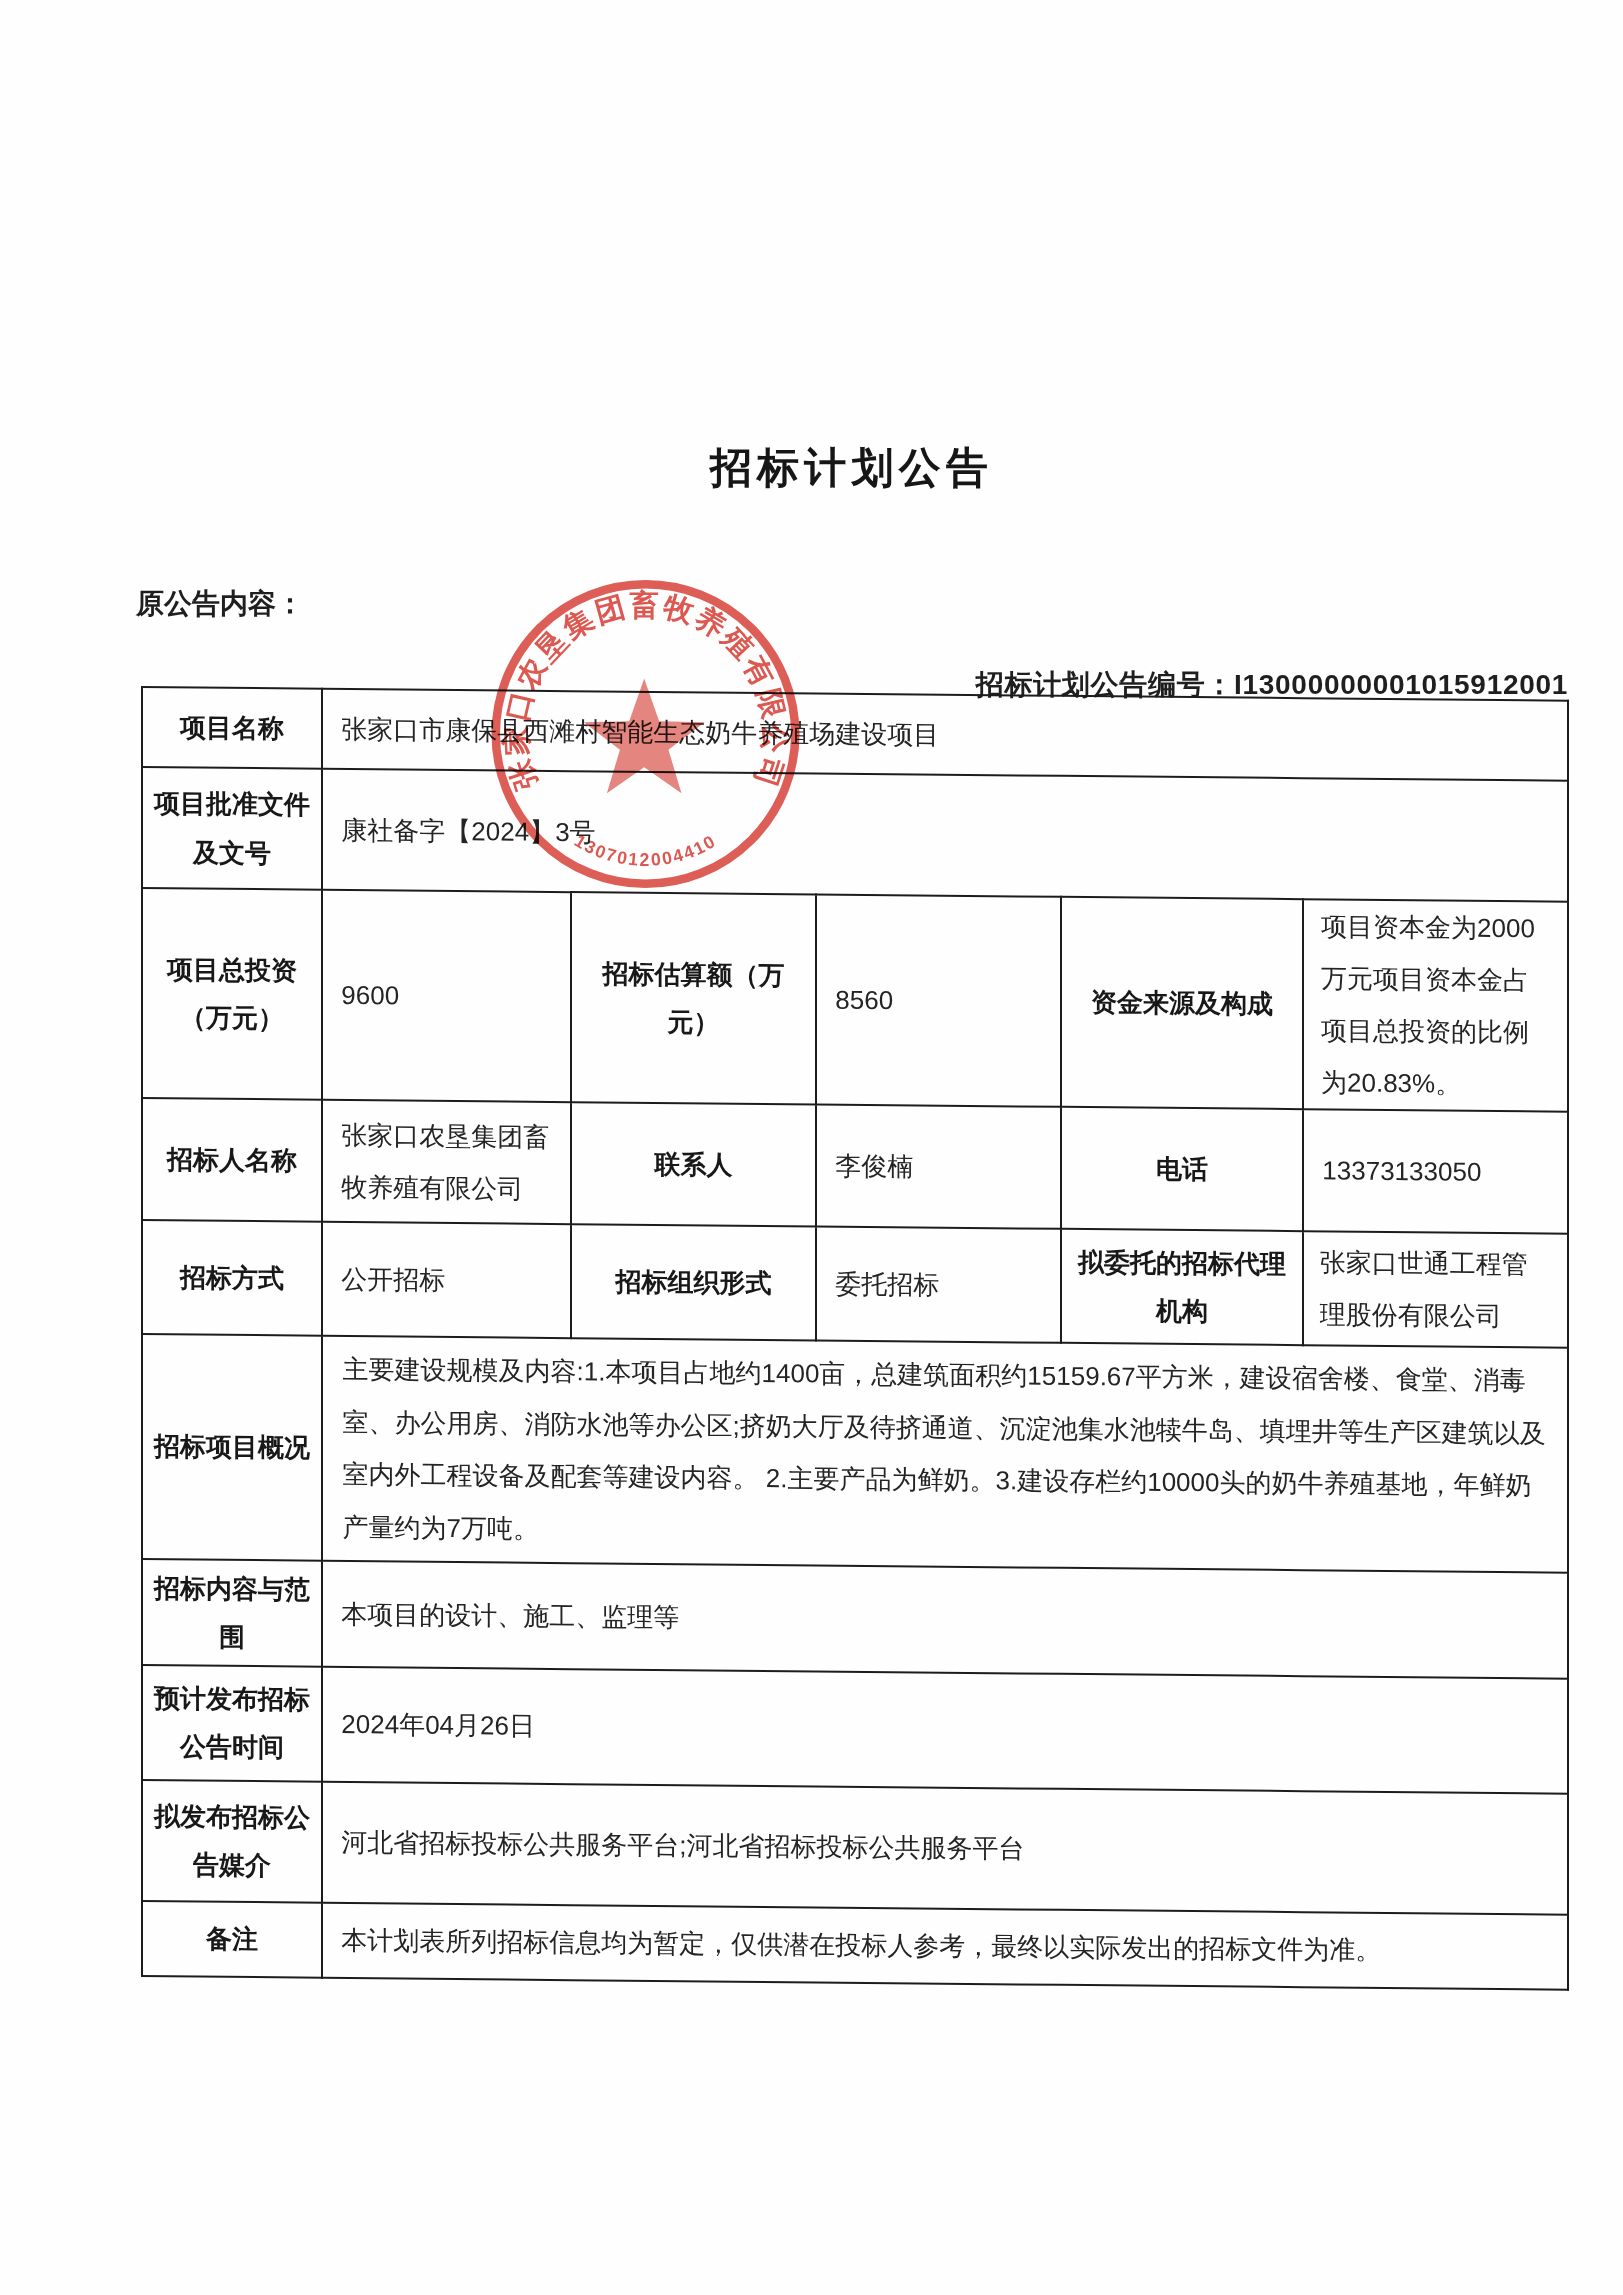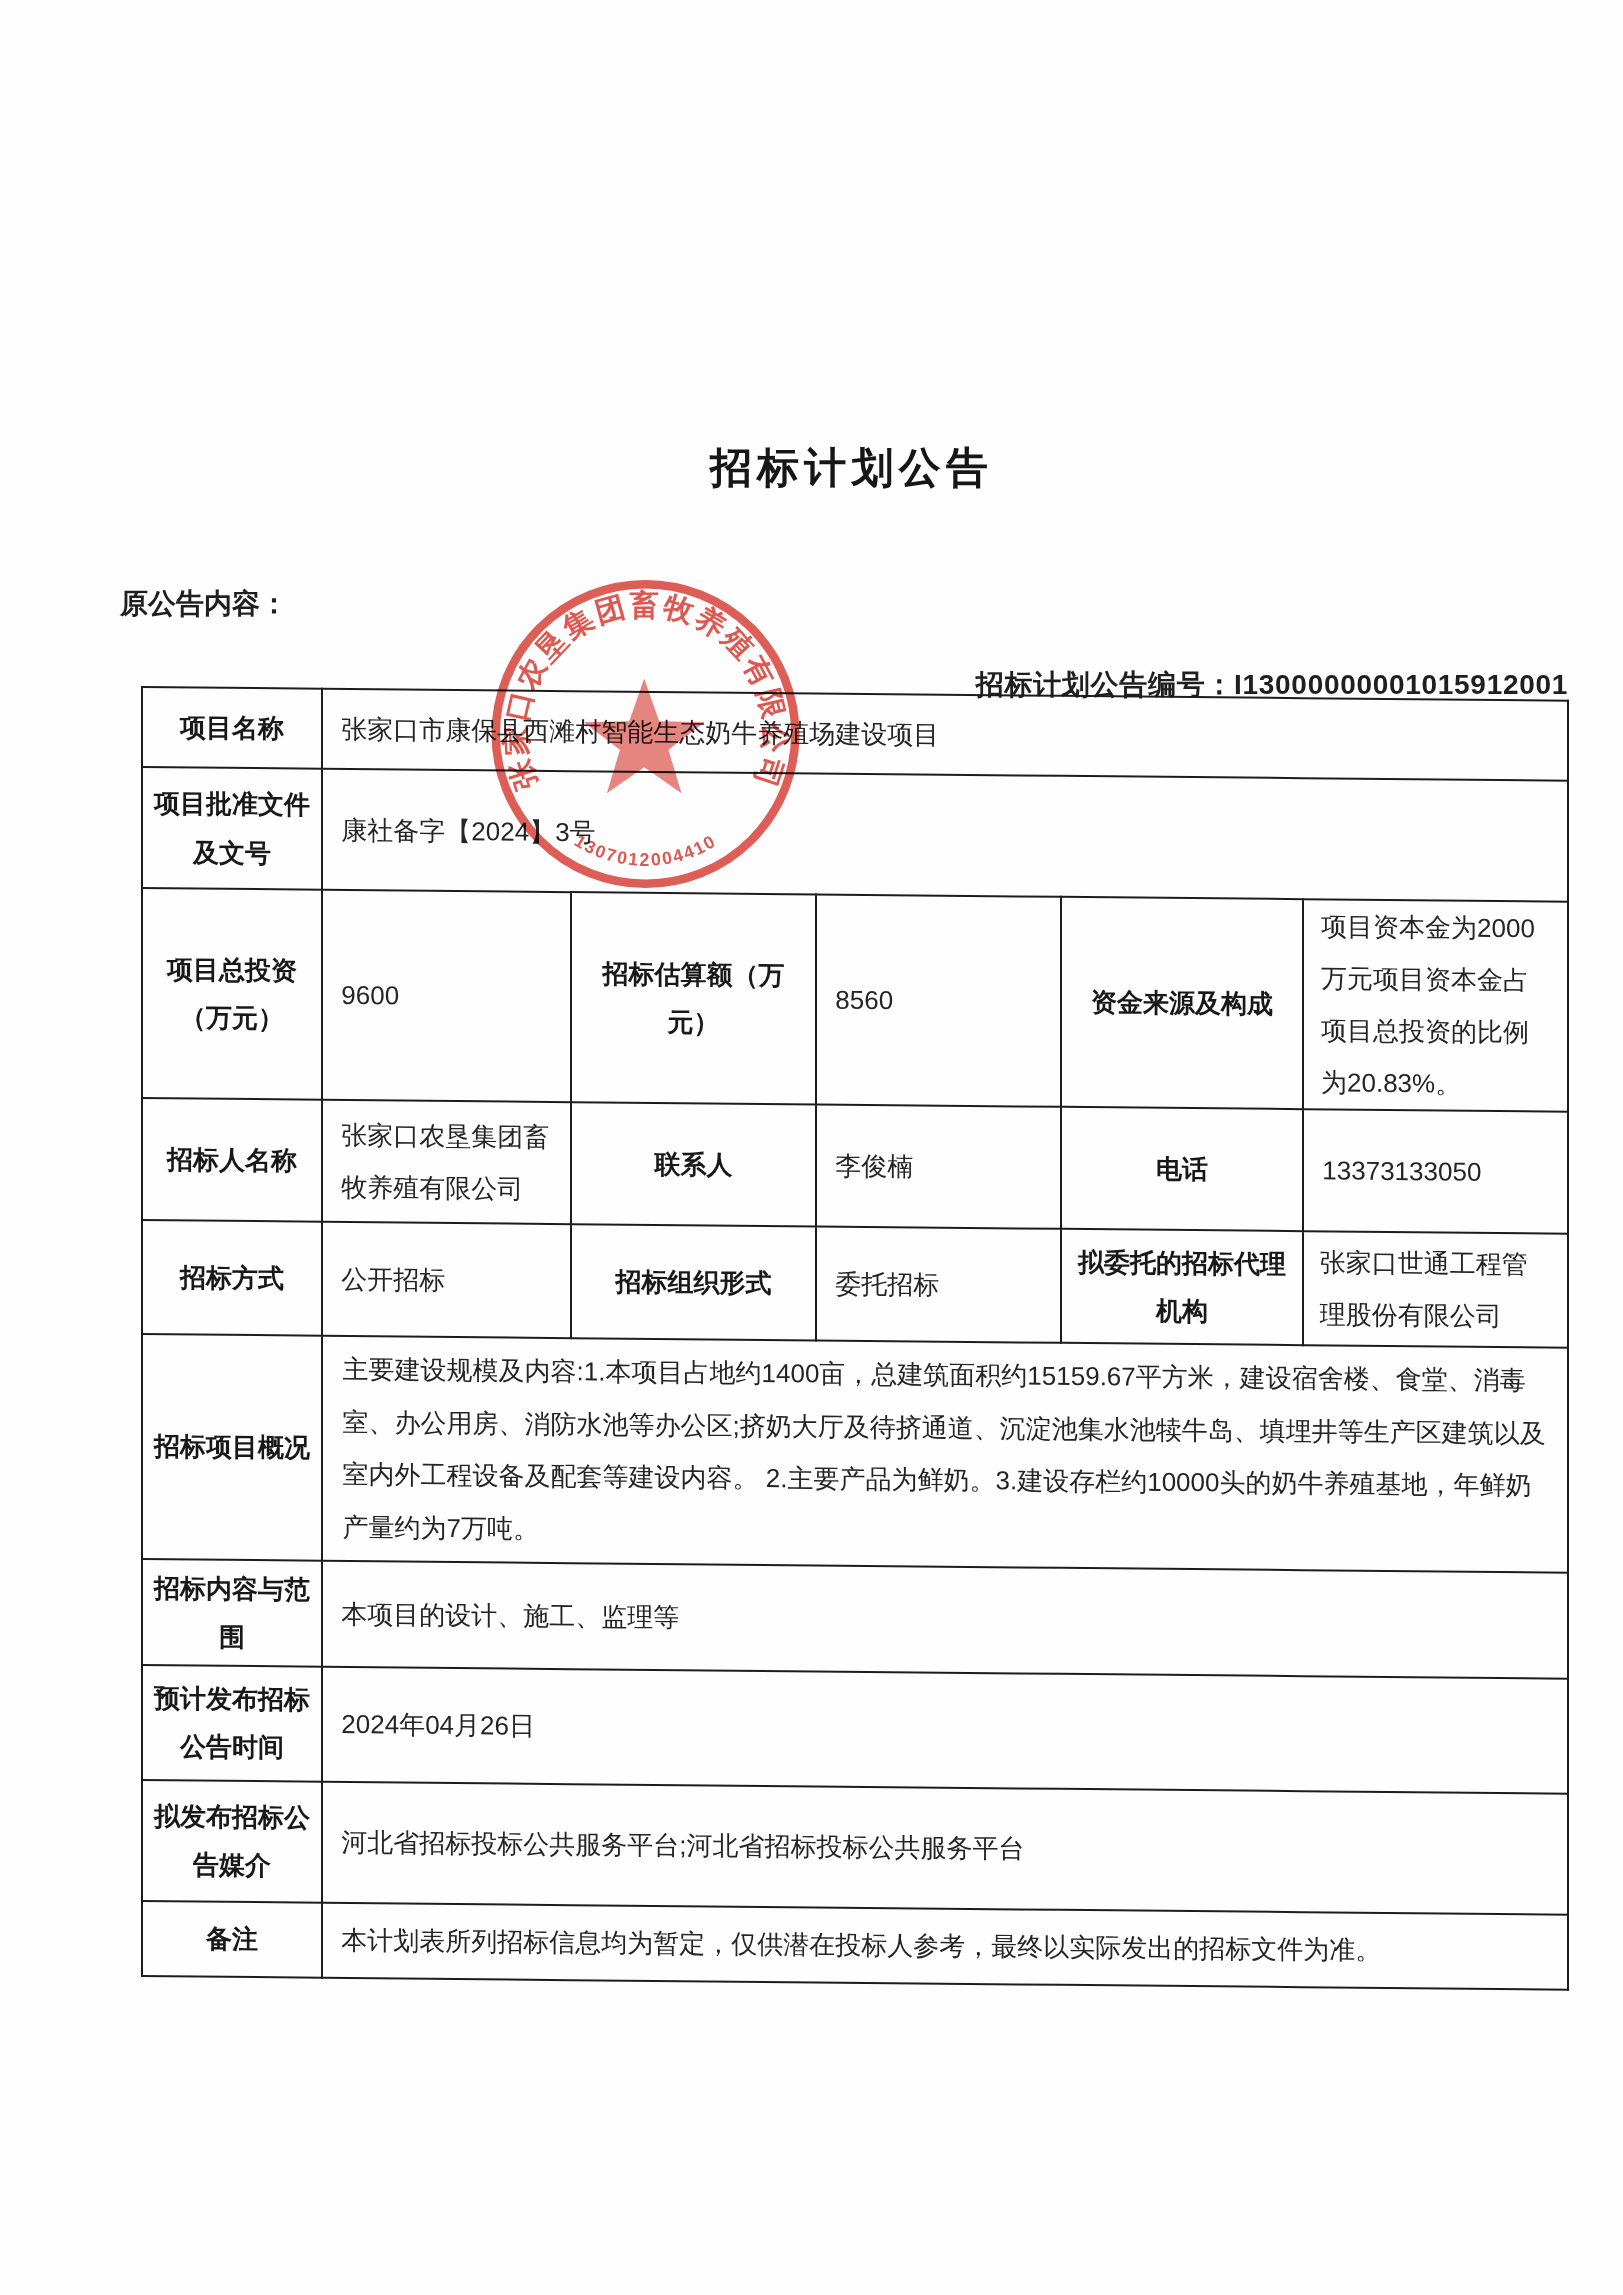--- a/index.html
+++ b/index.html
@@ -17,21 +17,21 @@
     top: 440px; left: 0; width: 1623px;
     text-align: center;
     font-size: 42px;
     font-weight: 700;
     letter-spacing: 5.2px;
     color: #161616;
     padding-left: 40px;
   }
   .orig-label {
     position: absolute;
-    top: 585px; left: 120px;
+    top: 585px; left: 136px;
     font-size: 28px;
     font-weight: 700;
   }
   .plan-no-line {
     position: absolute;
     top: 666px; left: 0;
     width: 1568px;
     text-align: right;
     font-size: 28px;
     font-weight: 700;

